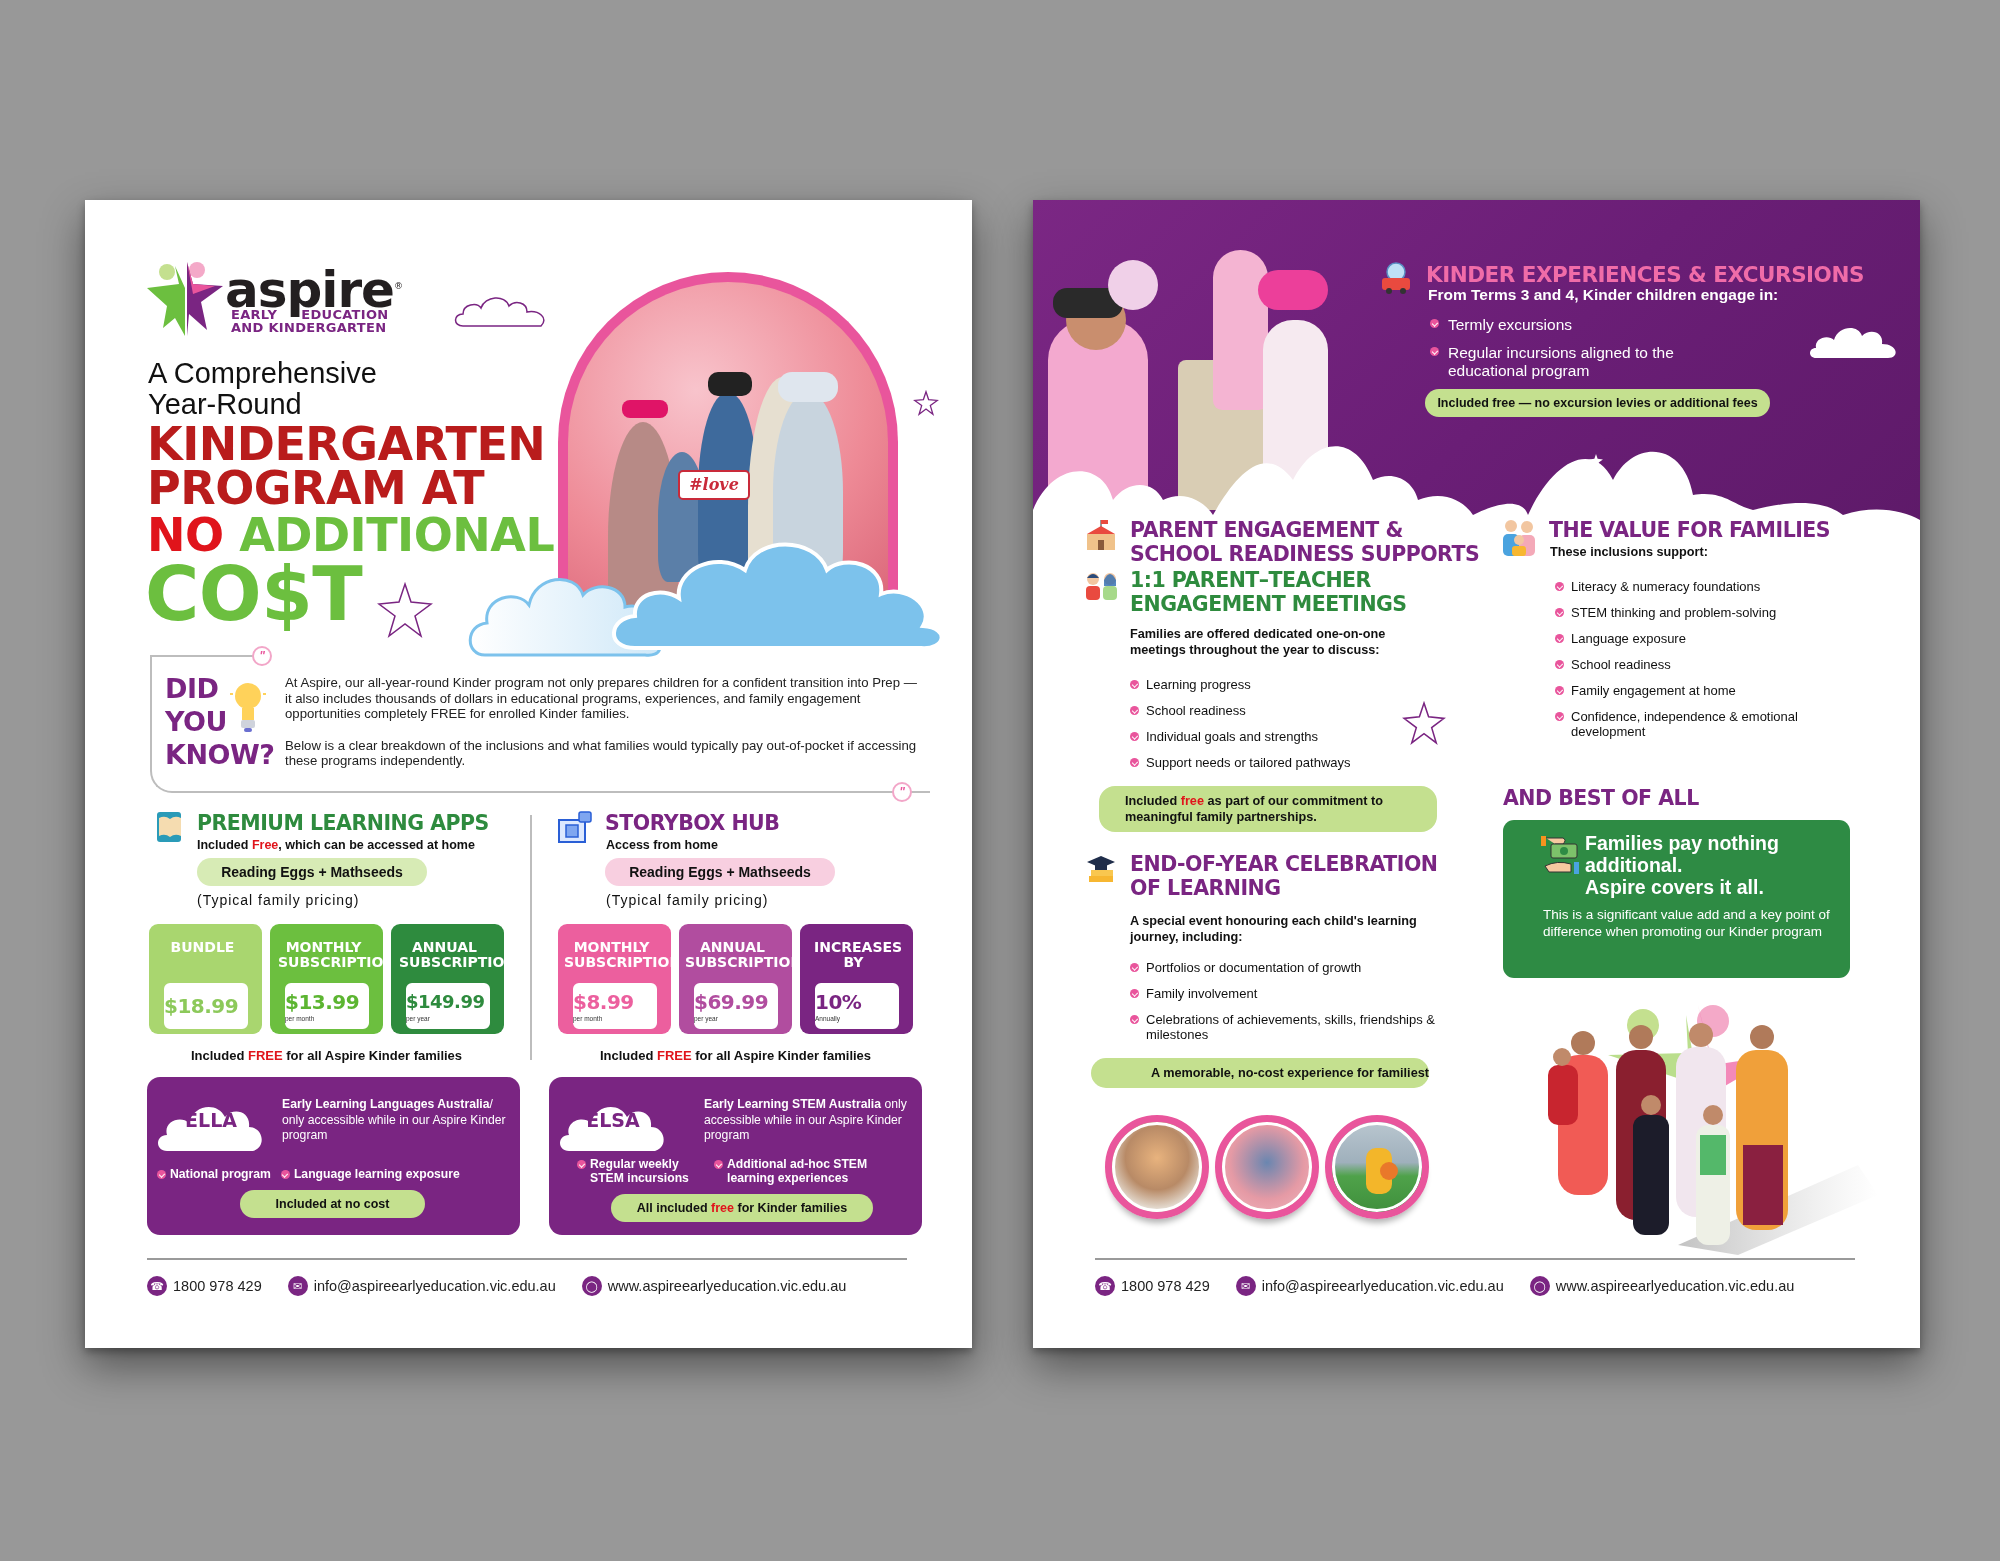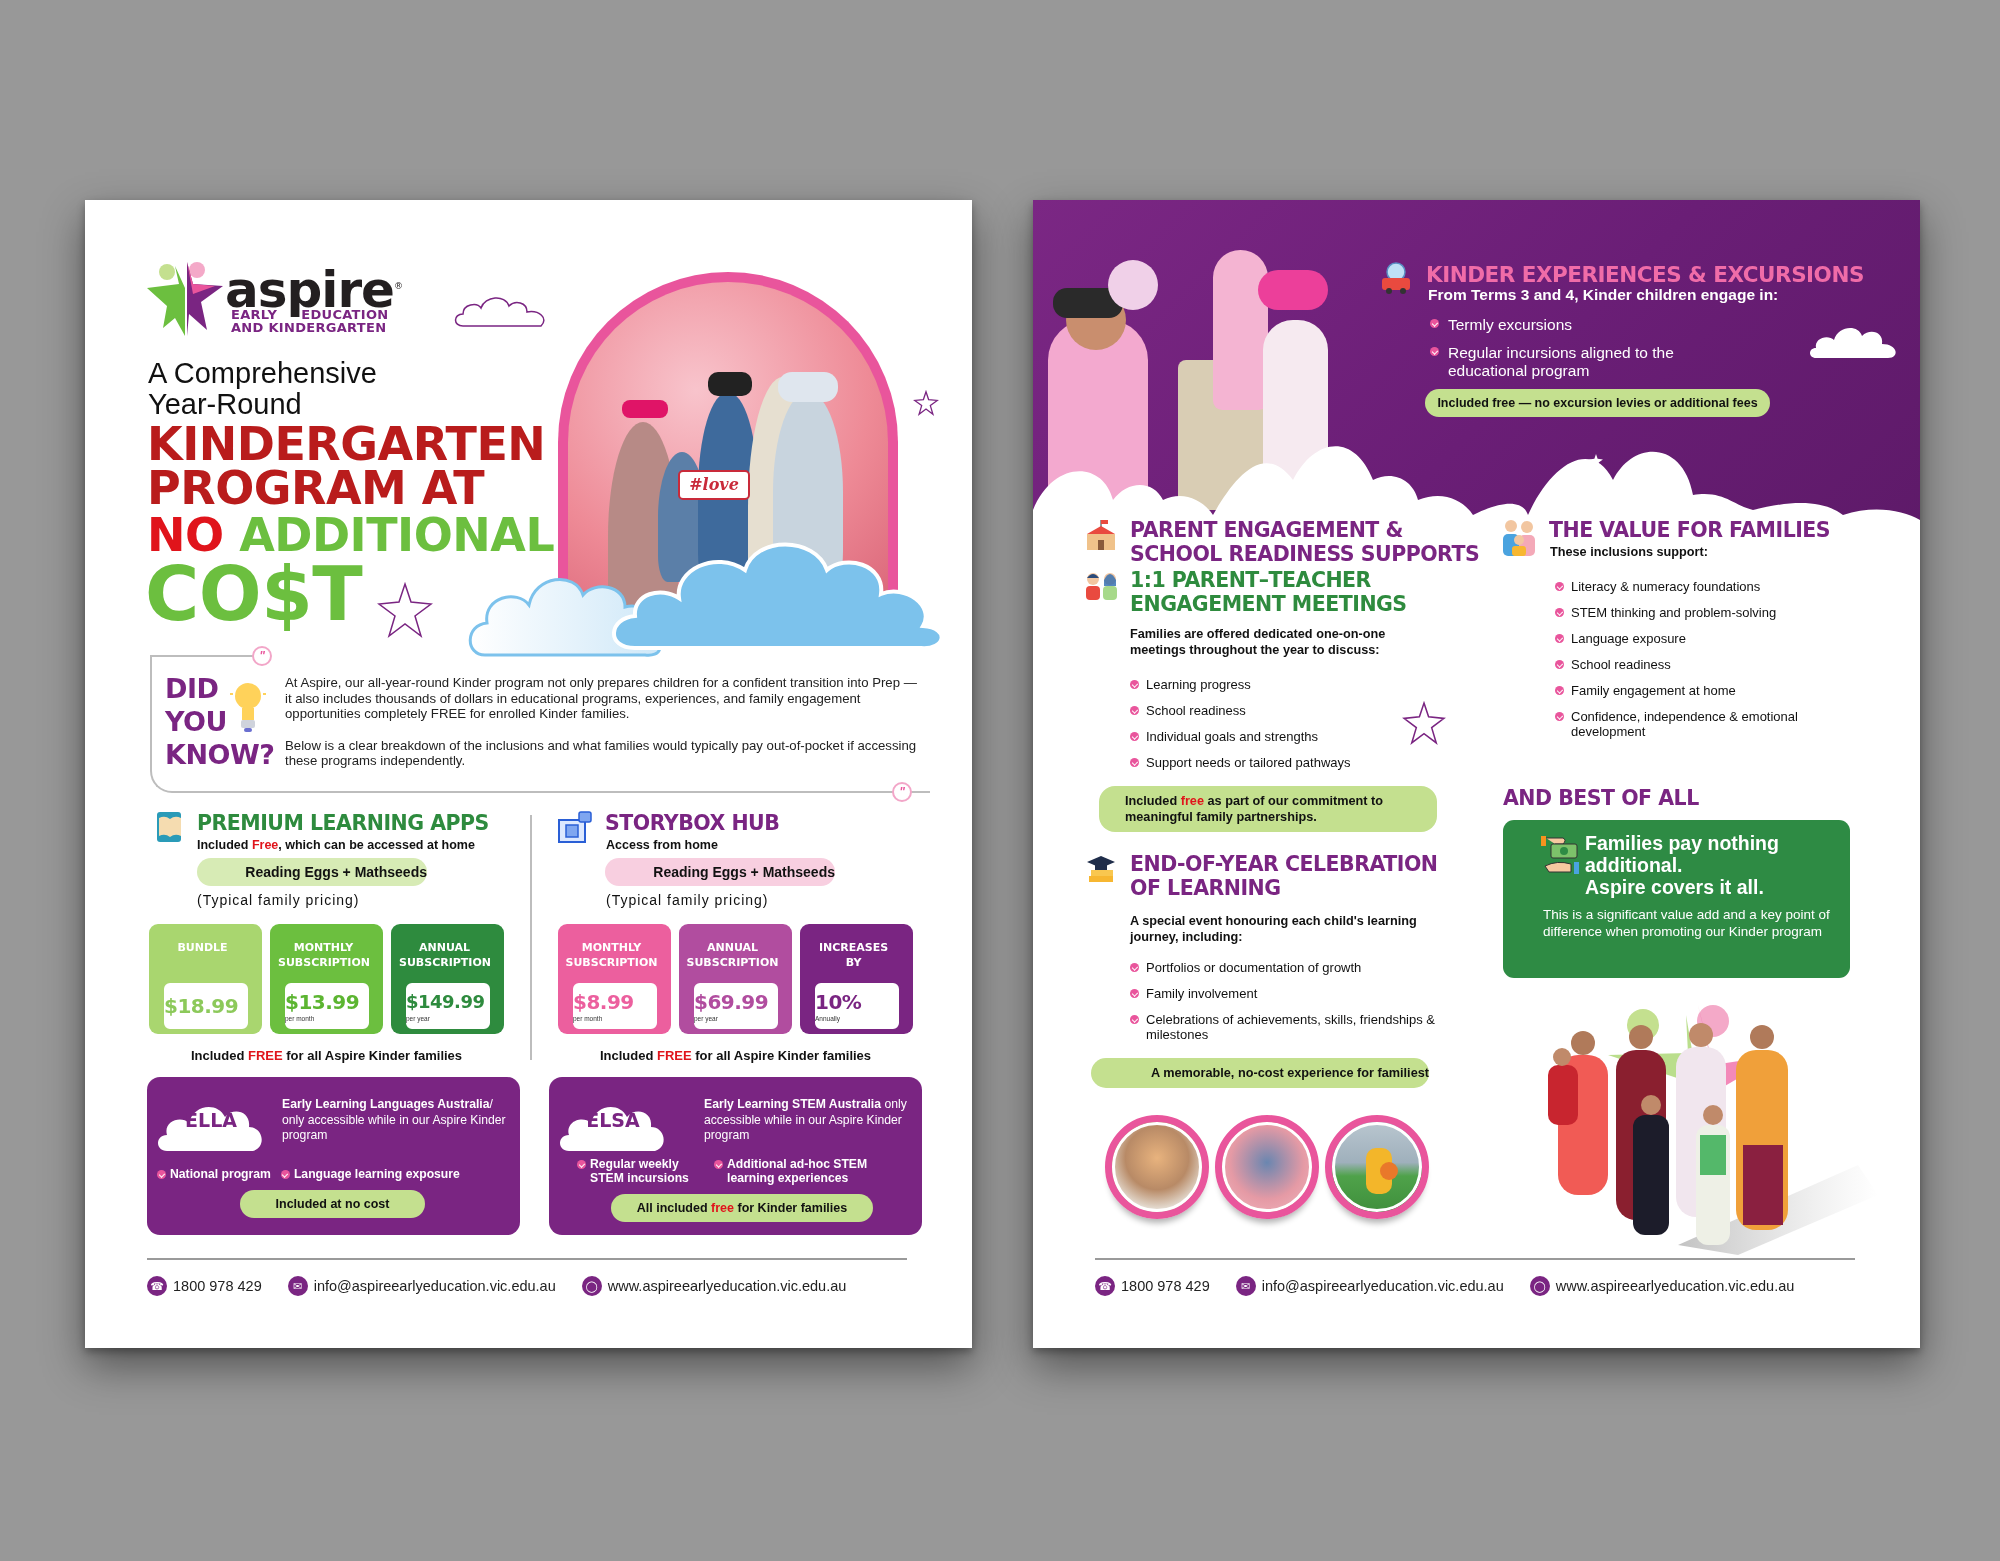--- a/index.html
+++ b/index.html
@@ -42,25 +42,25 @@
   .dyk-topline { left: 65px; top: 455px; width: 105px; height: 2px; background: #bdbdbd; }
   .dyk-botline { left: 130px; top: 591px; width: 680px; height: 2px; background: #bdbdbd; }
   .quote-mark { width: 20px; height: 20px; border: 2px solid #f2a6c8; border-radius: 50%; background:#fff; color: #e9559c; font-size: 12px; font-weight: 700; text-align: center; line-height: 16px; font-style: italic; }
   .dyk-title { left: 80px; top: 472px; font-size: 27px; line-height: 33px; color: #7a2582; }
   .bulb { left: 143px; top: 478px; width: 40px; height: 56px; }
   .dyk-text { left: 200px; top: 475px; width: 640px; font-size: 13.2px; line-height: 15.5px; color: #222; }
   .dyk-text p + p { margin-top: 16px; }
 
   .sec-title { font-size: 20.5px; line-height: 22px; }
   .sec-sub { font-size: 12.5px; font-weight: 700; color: #111; }
-  .pill { border-radius: 16px; font-weight: 700; font-size: 14px; text-align: right; line-height: 28px; color: #111; }
+  .pill { border-radius: 16px; font-weight: 700; font-size: 14px; text-align: center; line-height: 28px; color: #111; }
   .typical { font-size: 14px; letter-spacing: 1px; color: #111; }
 
   .price-card { position: absolute; width: 113px; height: 110px; border-radius: 9px; }
-  .price-card .pc-label { position: absolute; top: 16px; left: 0; right: 6px; text-align: center; color: #fff; font-weight: 900; font-family: "DejaVu Sans", sans-serif; font-size: 11px; line-height: 15px; }
+  .price-card .pc-label { position: absolute; top: 16px; left: 0; right: 6px; text-align: center; color: #fff; font-weight: 900; font-family: "DejaVu Sans", sans-serif; font-size: 14px; line-height: 15px; }
   .price-card .pc-box { position: absolute; left: 13px; top: 57px; width: 88px; height: 50px; background: #fff; border-radius: 8px; border: 2px solid; }
   .price-card .pc-price { font-weight: 900; font-family: "DejaVu Sans", sans-serif; font-size: 20px; line-height: 26px; margin-top: 6px; letter-spacing: -0.5px; }
   .price-card .pc-unit { font-size: 6.5px; color: #333; line-height: 8px; }
   .incl-free { font-size: 13px; font-weight: 700; color: #111; text-align: center; margin-top: 6px; }
 
   .vdiv { left: 445px; top: 615px; width: 2px; height: 245px; background: #bdbdbd; }
 
   .prog-card { position: absolute; top: 877px; height: 158px; width: 373px; background: #7a2582; border-radius: 13px; }
   .prog-cloud { position: absolute; left: 8px; top: 18px; width: 112px; height: 62px; }
   .prog-cloud-label { position: absolute; left: 8px; top: 32px; width: 112px; text-align: center; font-family: "DejaVu Sans", sans-serif; font-weight: 900; font-size: 19px; color: #7a2582; }

